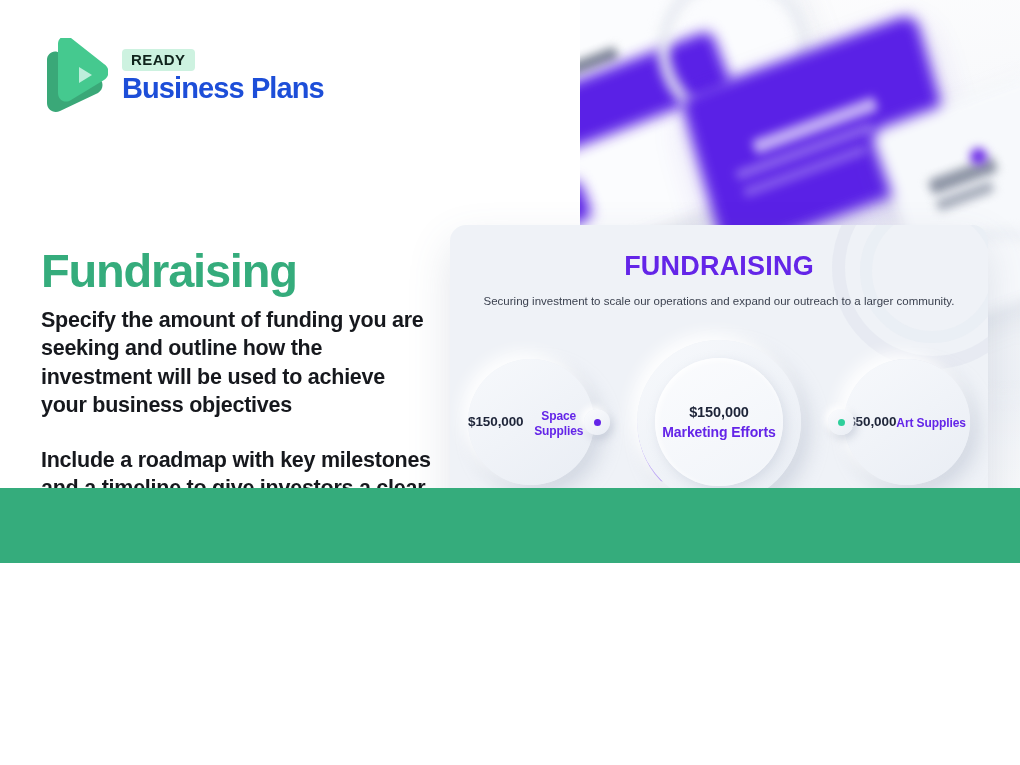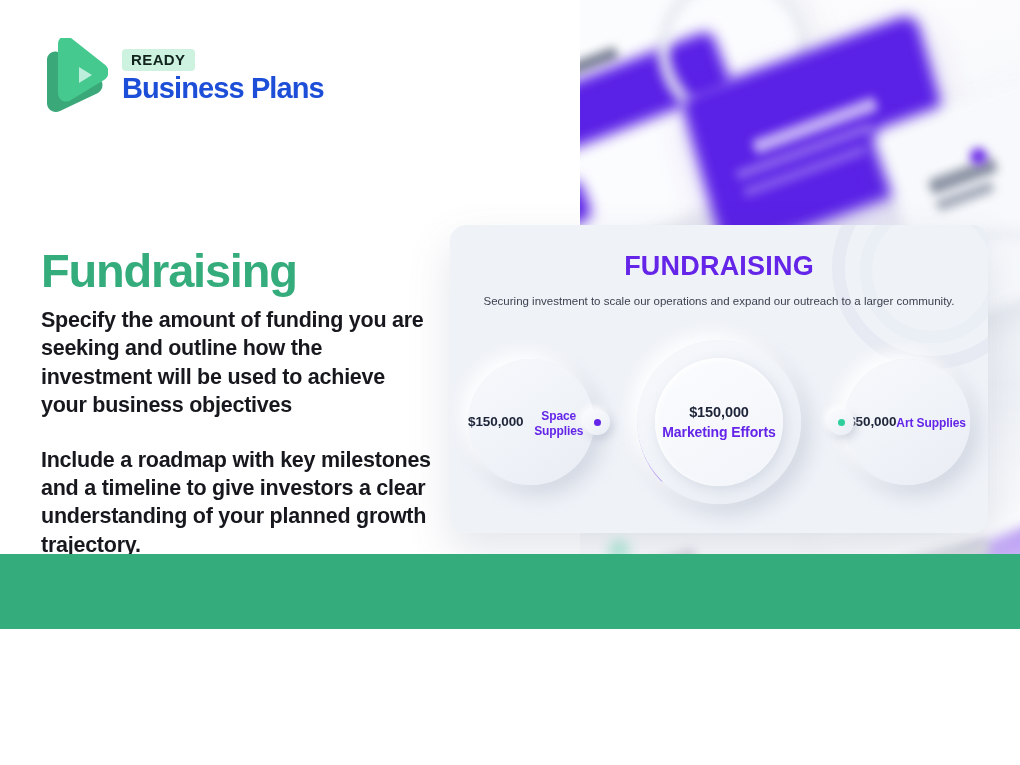--- a/index.html
+++ b/index.html
@@ -13,21 +13,21 @@
     font-family: "Liberation Sans", sans-serif;
     background: #ffffff;
     position: relative;
   }
 
   
   .slide {
     position: absolute;
     inset: 0;
     width: 1020px;
-    height: 629px;
+    height: 563px;
     background: #ffffff;
     overflow: hidden;
   }
 
   
   .bg-photo {
     position: absolute;
     left: 580px;
     top: 0;
     width: 440px;

